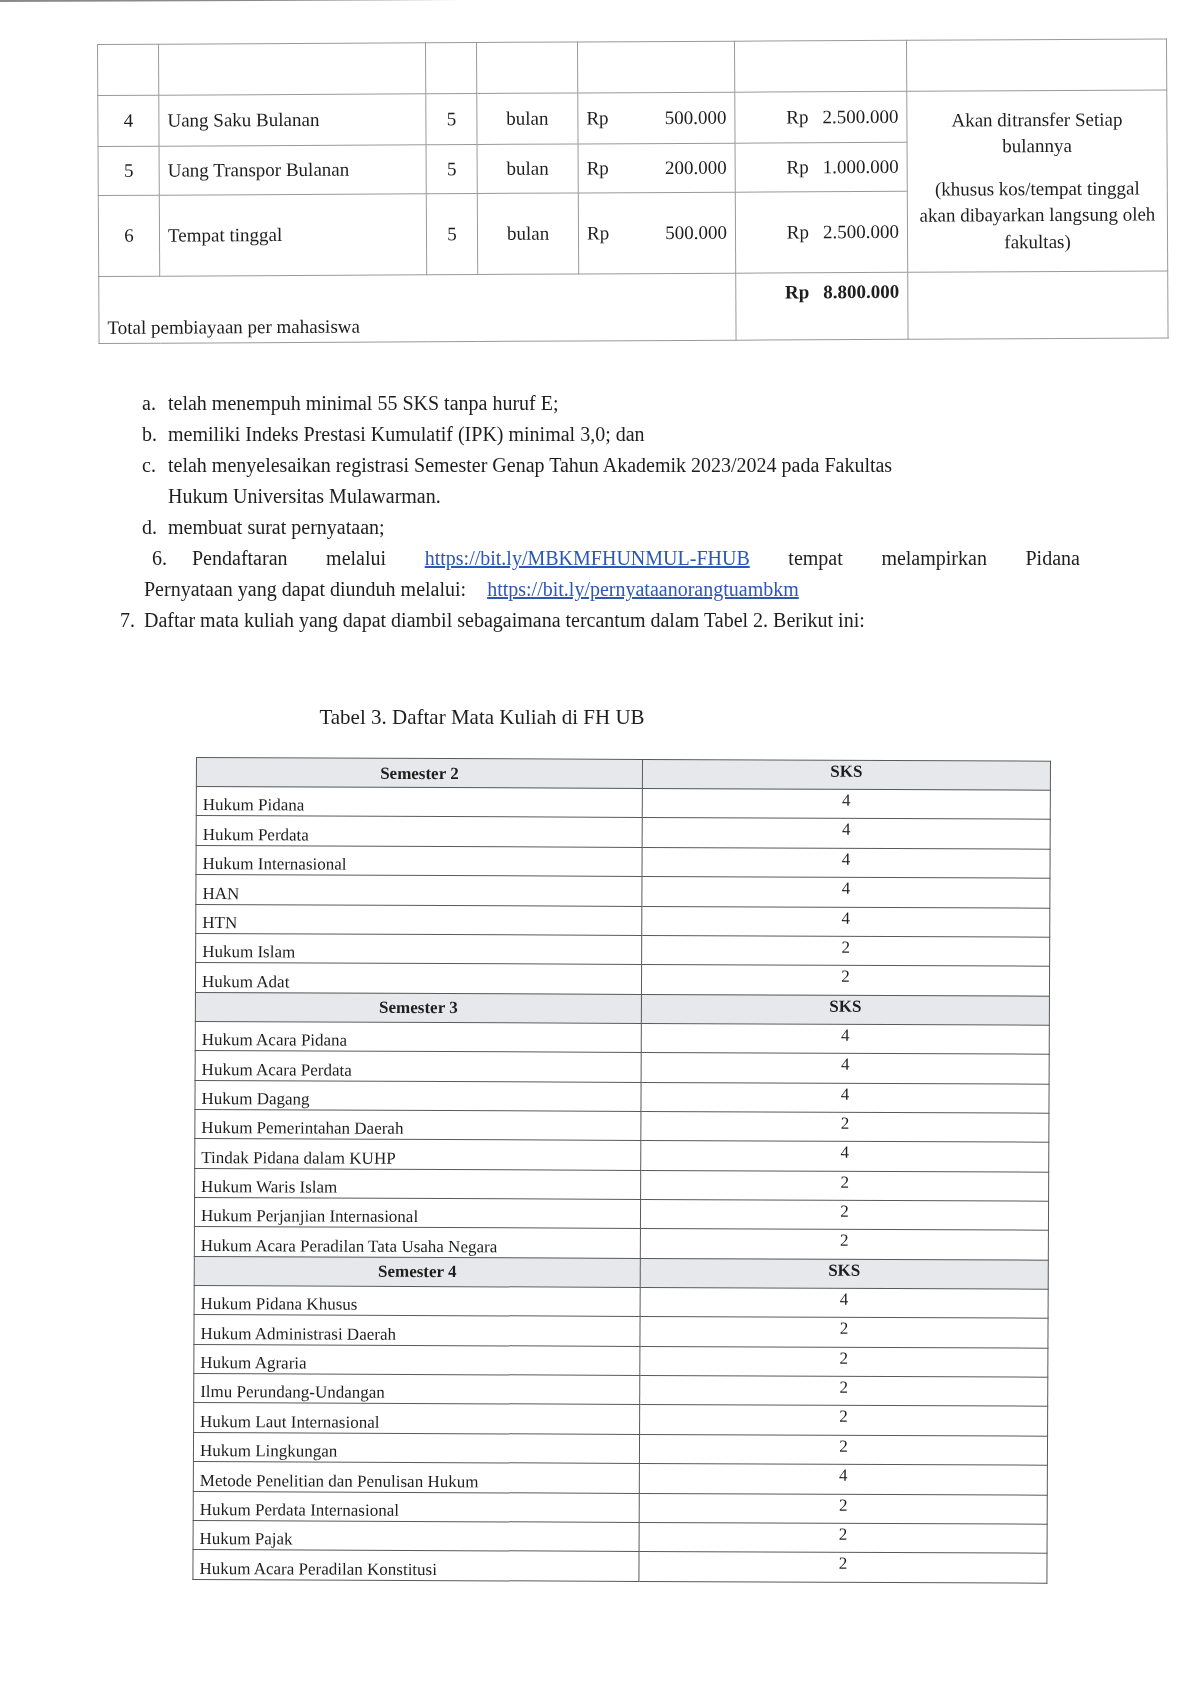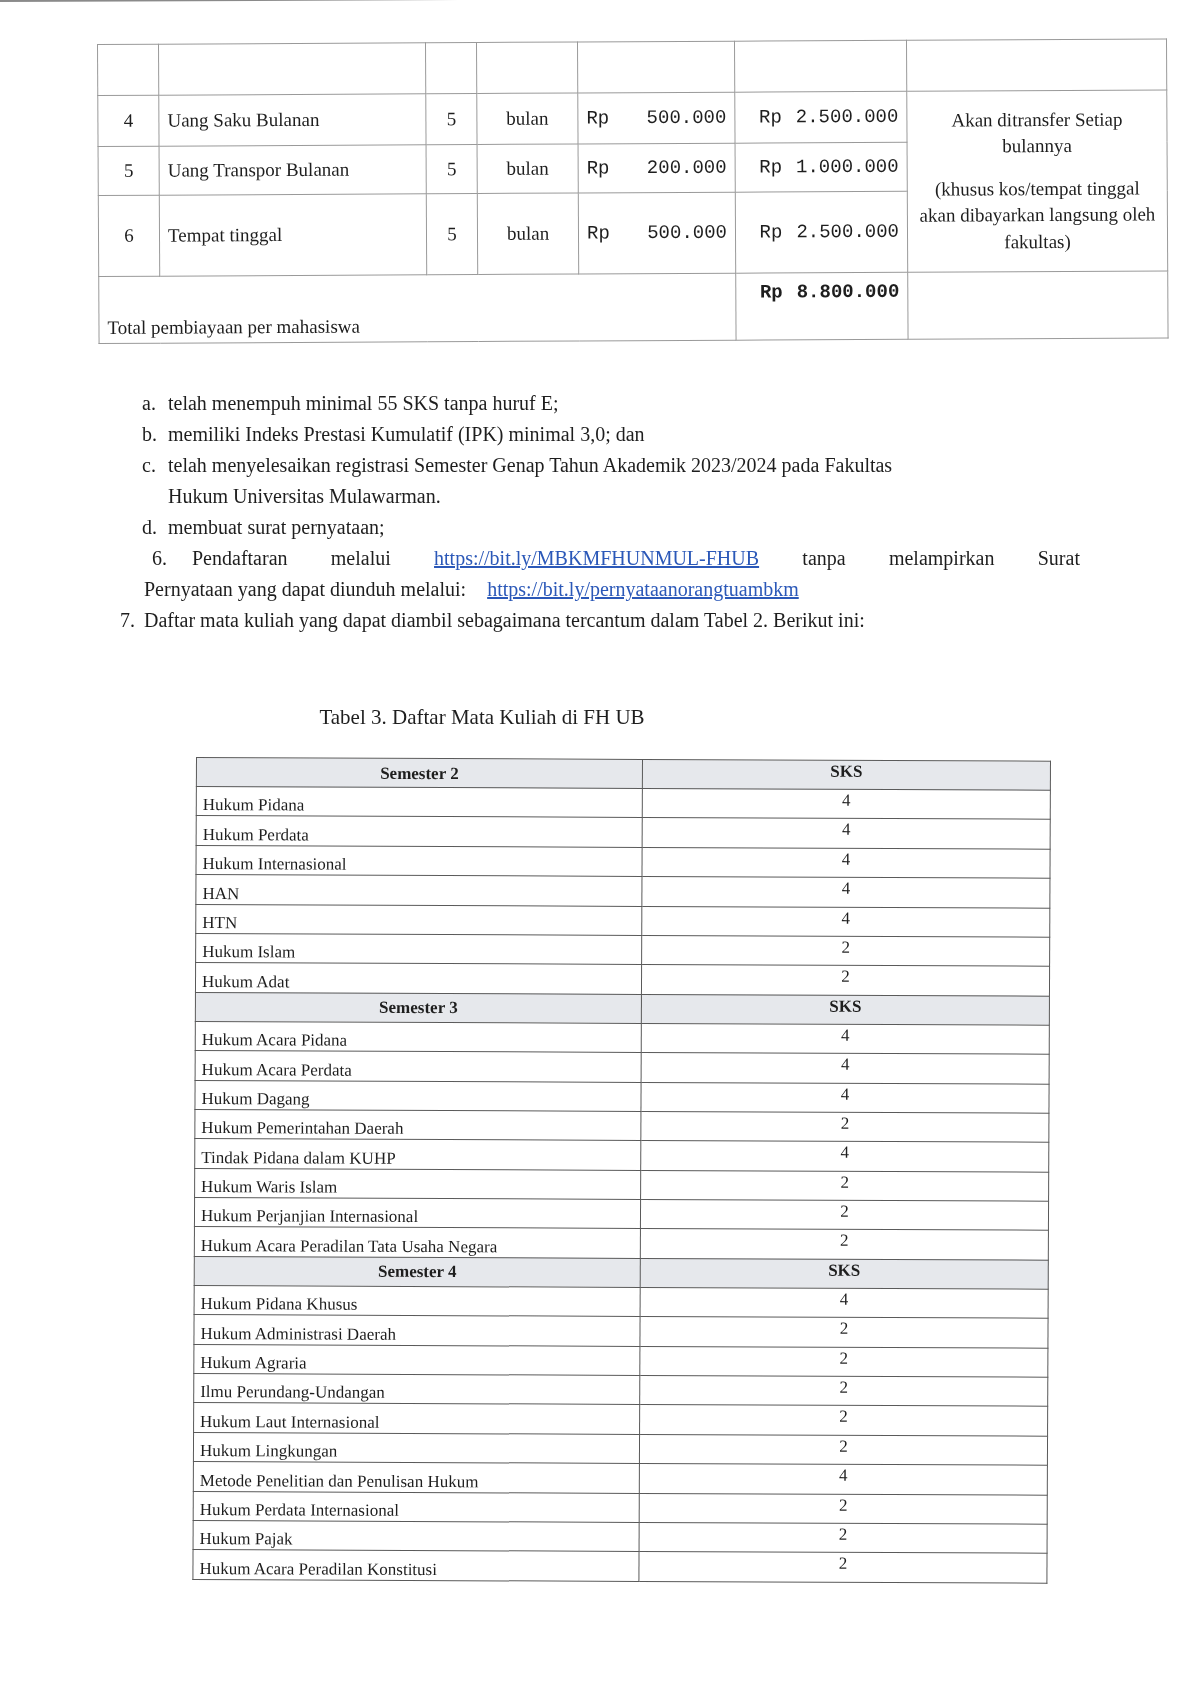--- a/index.html
+++ b/index.html
@@ -27,21 +27,21 @@
     .cost-table tr.r5 td { height: 48px; }
     .cost-table tr.r6 td { height: 80px; }
     .cost-table tr.total td { height: 58px; }
     .c-no { width: 44px; text-align: center; }
     .c-item { width: 250px; }
     .c-qty { width: 34px; text-align: center; }
     .c-unit { width: 84px; text-align: center; }
     .c-price { width: 140px; }
     .c-sub { width: 155px; }
     .c-note { text-align: center; line-height: 1.4; }
-    .money { display: flex; justify-content: space-between; font-family: Liberation Mono, monospace; }
+    .money { display: flex; justify-content: space-between; }
     .money.right { justify-content: flex-end; gap: 14px; }
     .bold { font-weight: bold; }
     .note-gap { display: block; height: 16px; }
 
     
     .req {
       position: absolute; left: 120px; top: 388px; width: 960px;
       font-size: 20px; line-height: 31px;
       font-family: "Liberation Serif", serif;
     }
@@ -174,23 +174,23 @@
     <span class="lbl">c.</span><span>telah menyelesaikan registrasi Semester Genap Tahun Akademik 2023/2024 pada Fakultas</span>
   </div>
   <div class="line cont">Hukum Universitas Mulawarman.</div>
   <div class="line sub">
     <span class="lbl">d.</span><span>membuat surat pernyataan;</span>
   </div>
   <div class="line justify">
     <span><span class="num">6.</span><span>Pendaftaran</span></span>
     <span>melalui</span>
     <a class="link">https://bit.ly/MBKMFHUNMUL-FHUB</a>
-    <span>tanpa</span>
+    <span>tempat</span>
     <span>melampirkan</span>
-    <span>Surat</span>
+    <span>Pidana</span>
   </div>
   <div class="line cont2">
     <span>Pernyataan yang dapat diunduh melalui:</span>
     <a class="link">https://bit.ly/pernyataanorangtuambkm</a>
   </div>
   <div class="line">
     <span class="num">7.</span><span>Daftar mata kuliah yang dapat diambil sebagaimana tercantum dalam Tabel 2. Berikut ini:</span>
   </div>
 </div>
 

